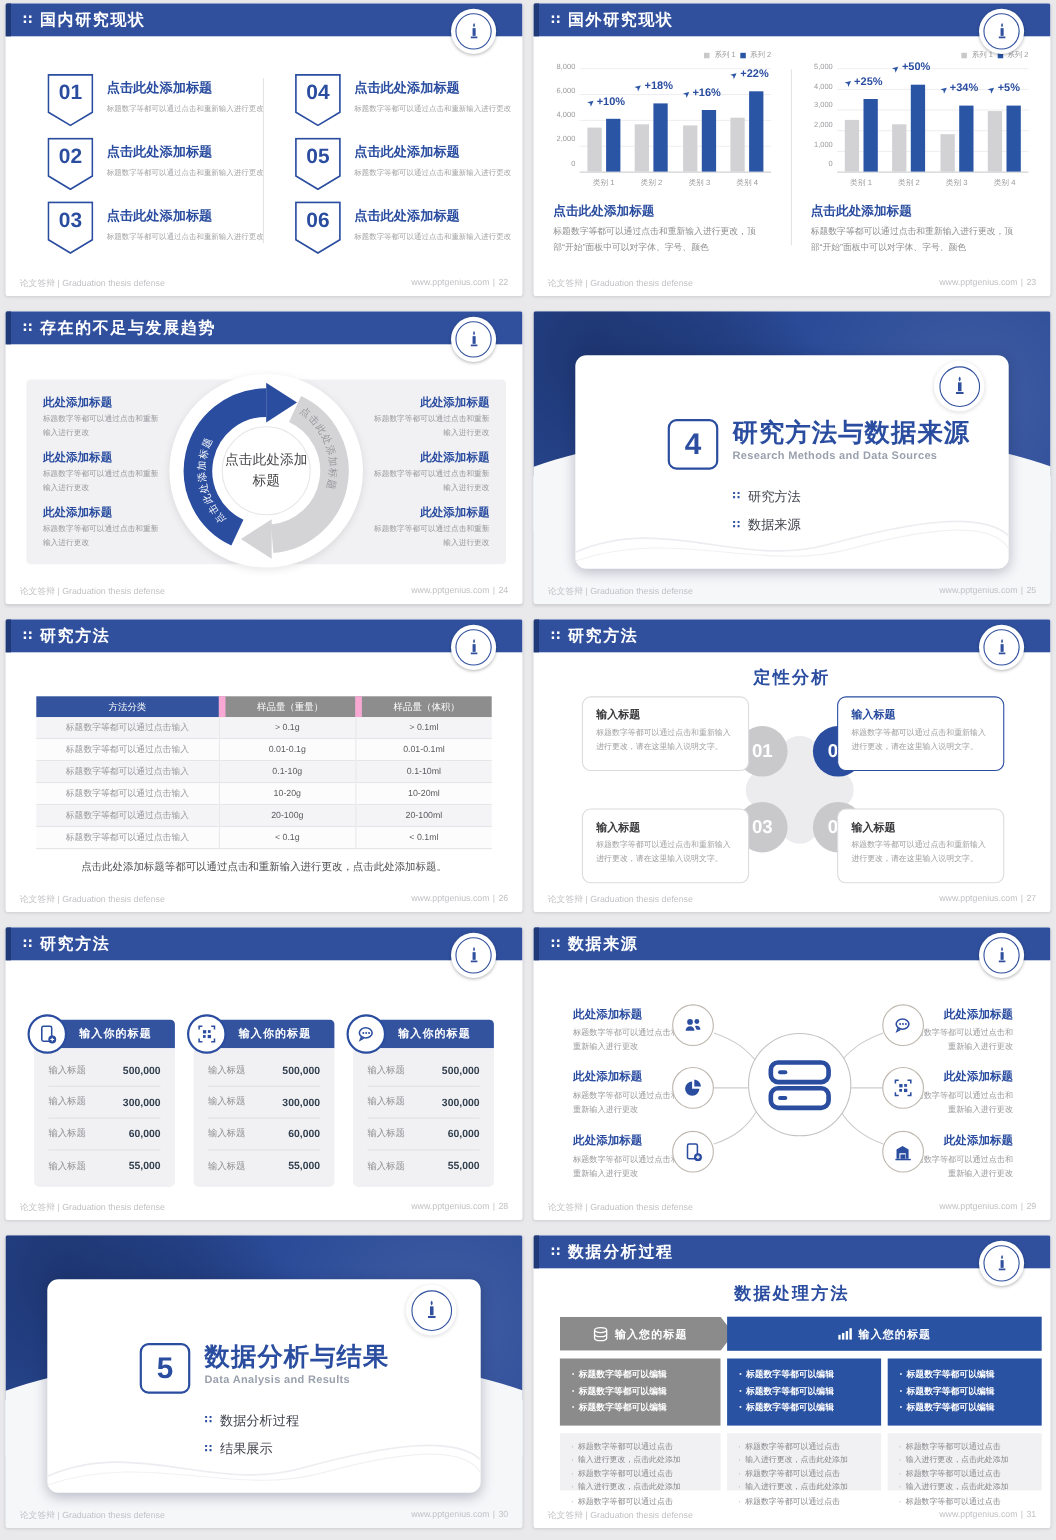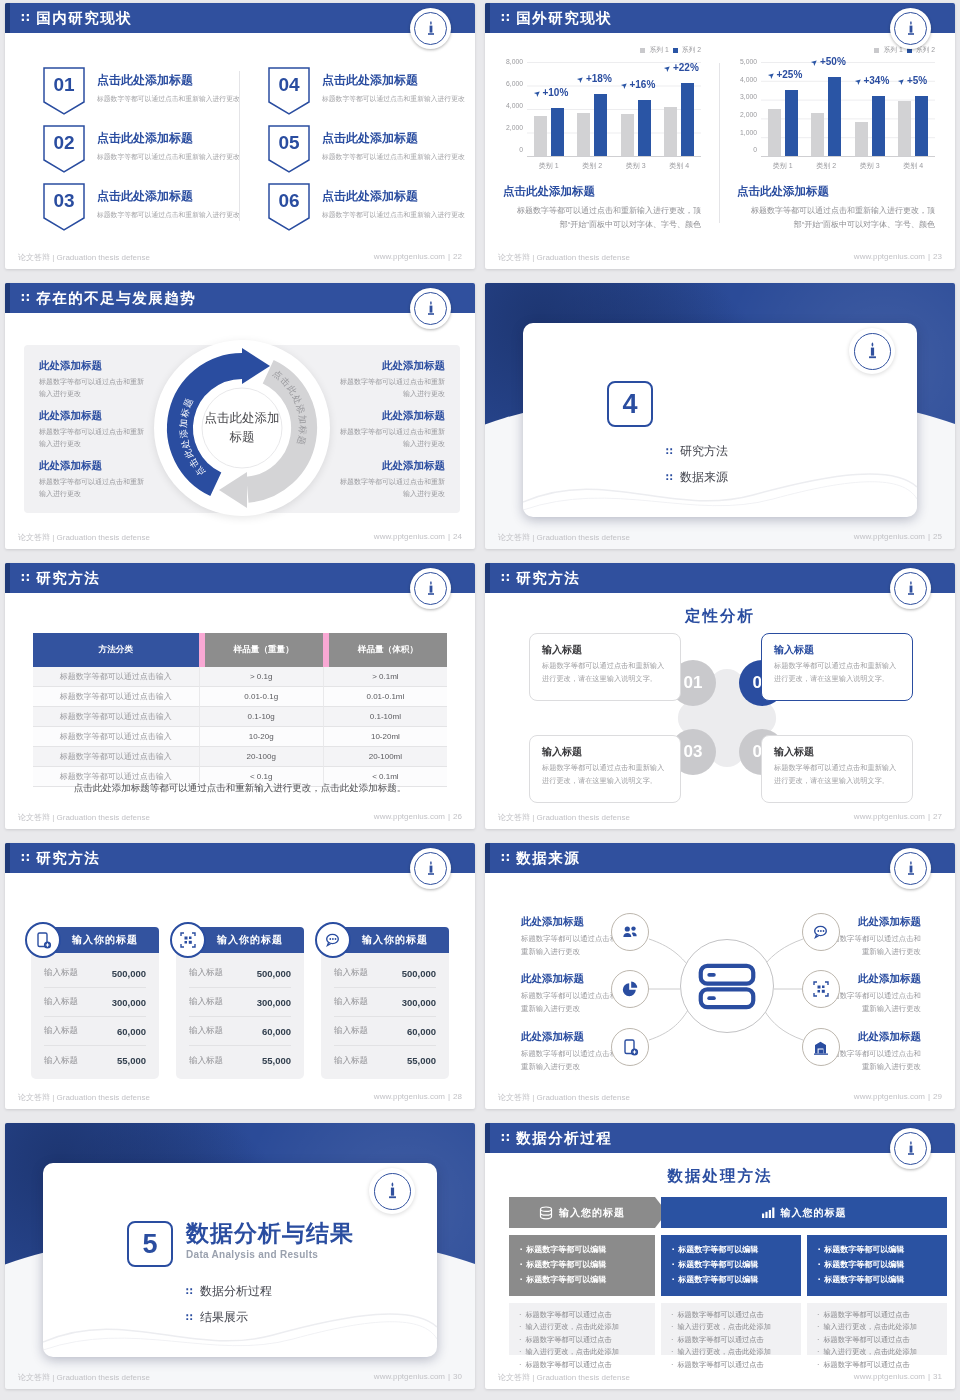--- a/index.html
+++ b/index.html
@@ -46,21 +46,21 @@
 .plot.g4 { background-size:100% 25%; }
 .plot.g5 { background-size:100% 20%; }
 .bargroup { display:flex; align-items:flex-end; gap:4px; height:100%; }
 .bar { width:13px; }
 .bar.gray { background:#d2d2d4; }
 .bar.blue { background:#2a55a5; position:relative; }
 .growth { position:absolute; left:-17px; bottom:100%; margin-bottom:10px; display:flex; align-items:flex-end; font-size:10px; font-weight:bold; color:#2a4da0; white-space:nowrap; }
 .growth-arrow { font-size:8px; transform:rotate(-40deg); margin-right:2px; color:#2a55a5; }
 .xlab { display:flex; justify-content:space-around; margin-top:4px; padding-left:24px; font-size:7px; color:#9a9a9e; }
 .s2-title { font-size:11.5px; font-weight:bold; color:#2a4da0; margin-top:13px; }
-.s2-text { font-size:8px; color:#8f8f93; line-height:1.8; margin-top:5px;text-align:right; }
+.s2-text { font-size:8px; color:#8f8f93; line-height:1.8; margin-top:5px; }
 
 
 .s3-panel { position:absolute; top:62px; width:200px; height:168px; background:#f1f1f3; border-radius:4px; padding:14px 15px; }
 .s3-panel.left { left:19px; }
 .s3-panel.right { right:15px; text-align:right; }
 .s3-item { margin-bottom:10px; }
 .s3-item h5 { font-size:10.5px; color:#2a4da0; }
 .s3-item p { font-size:7px; color:#9a9a9e; line-height:1.65; margin-top:3px; width:106px; }
 .s3-panel.right p { margin-left:auto; }
 .s3-diagram { position:absolute; left:149px; top:57px; width:176px; height:176px; }
@@ -84,21 +84,21 @@
 .sec-num { width:46px; height:46px; border:2px solid #2a4da0; border-radius:8px; display:flex; align-items:center; justify-content:center; font-size:27px; font-weight:bold; color:#2a4da0; flex:none; }
 .sec-title { font-size:23px; font-weight:bold; color:#2a4da0; letter-spacing:1px; line-height:1.05; }
 .sec-sub { font-size:10px; font-weight:bold; color:#9aa1ae; margin-top:4px; letter-spacing:.3px; }
 .sec-bullets { position:absolute; left:143px; top:120px; display:flex; flex-direction:column; gap:9px; }
 .sec-bullet { display:flex; align-items:center; font-size:12px; color:#43454e; }
 .bdots { color:#2a4da0; font-weight:bold; font-size:10px; margin-right:7px; }
 .sec-wave { position:absolute; left:0; right:0; bottom:0; height:70px; opacity:.7; }
 
 
 .s5-table { position:absolute; left:28px; top:70px; width:414px; border-collapse:separate; border-spacing:0; }
-.s5-table th { height:34px; color:#fff; font-size:8.6px; font-weight:bold; text-align:center; }
+.s5-table th { height:19px; color:#fff; font-size:8.6px; font-weight:normal; text-align:center; }
 .th1 { background:#33539f; width:40%; }
 .th2,.th3 { background:#8d8d8d; width:30%; border-left:6px solid #f9a8d4; }
 .s5-table td { height:20px; text-align:center; border-bottom:1px solid #e4e4e6; border-left:1px solid #e9e9eb; color:#5a5a5e; font-size:8px; }
 .s5-table td:first-child { border-left:none; color:#9a9a9e; }
 .s5-table tr:nth-child(odd) td { background:#f4f4f6; }
 .s5-table tr:nth-child(even) td { background:#fcfcfd; }
 .s5-caption { position:absolute; left:0; right:0; top:219px; text-align:center; font-size:9.5px; color:#4e4e52; }
 
 
 .s6-blob { position:absolute; left:202px; top:115px; width:80px; height:80px; background:#ececee; border-radius:18px; transform:rotate(45deg); }
@@ -479,20 +479,24 @@
             <div class="logo-inner">
               <svg width="23" height="23" viewBox="0 0 20 20" fill="#30509e">
                 <path d="M10 2c1.3 1.7.7 3.1-.1 3.9C9.1 5 8.6 3.5 10 2z"></path>
                 <rect x="8.6" y="6.6" width="2.8" height="7"></rect>
                 <rect x="7" y="14.2" width="6" height="1.6"></rect>
               </svg>
             </div>
           </div>
     <div class="sec-row">
       <div class="sec-num">4</div>
+      <div>
+              <div class="sec-title">研究方法与数据来源</div>
+              <div class="sec-sub">Research Methods and Data Sources</div>
+            </div>
     </div>
     <div class="sec-bullets">
       <div class="sec-bullet">
               <span class="bdots">∷</span>
               <span>研究方法</span>
             </div>
       <div class="sec-bullet">
               <span class="bdots">∷</span>
               <span>数据来源</span>
             </div>

